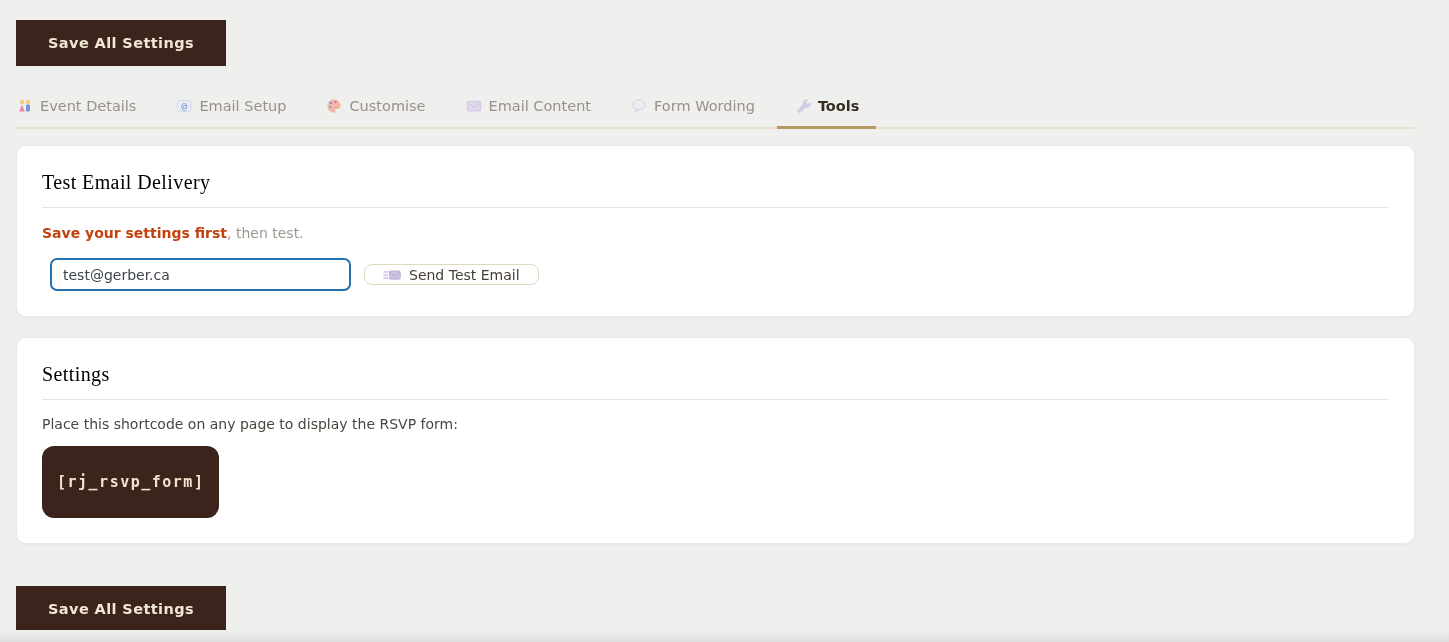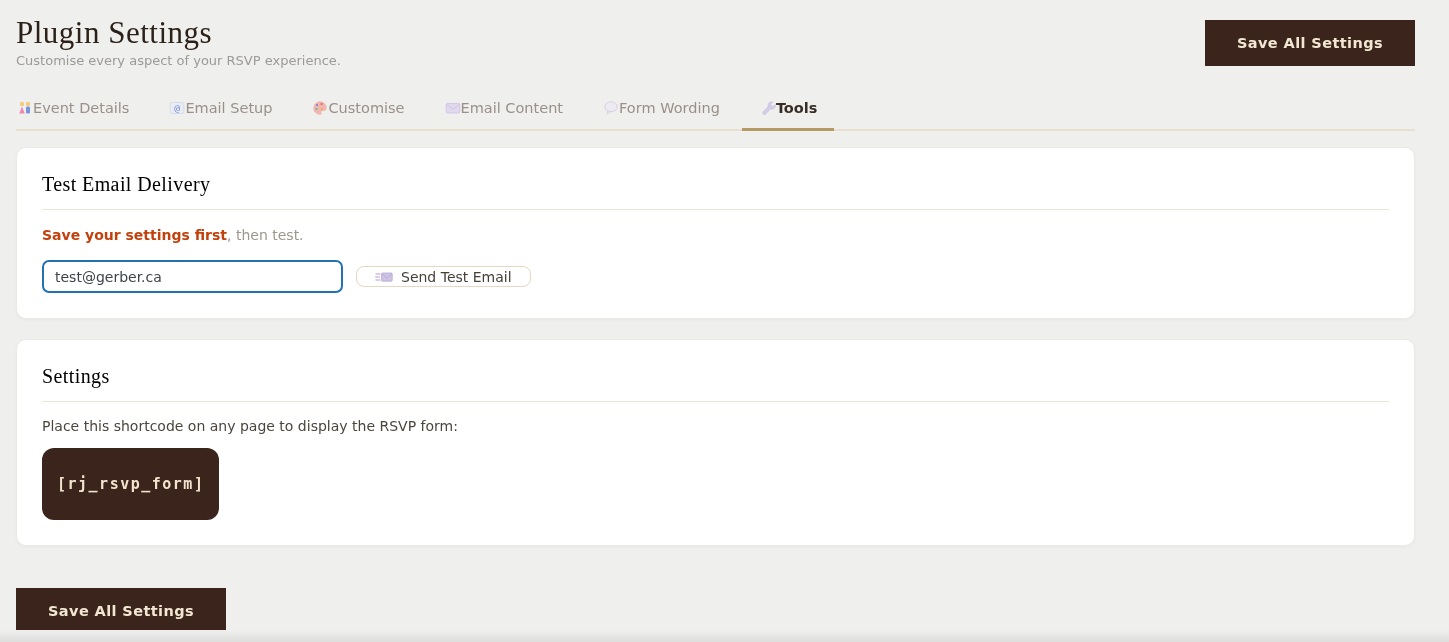--- a/index.html
+++ b/index.html
@@ -42,20 +42,21 @@
   
   .tabs {
     display: flex;
     gap: 38px;
     margin-top: 32px;
     border-bottom: 2px solid #e8dfce;
   }
   .tab {
     display: flex;
     align-items: center;
+    gap: 7px;
     padding: 0 1px 13px 1px;
     font-size: 14.5px;
     color: #9a9089;
     cursor: pointer;
     position: relative;
     white-space: nowrap;
   }
   .tab .ticon { width: 16px; height: 16px; display: inline-block; opacity: 0.8; }
   .tab.active { color: #372d23; font-weight: 600; }
   .tab.active::after {
@@ -93,20 +94,21 @@
     width: 301px;
     height: 33px;
     border: 2px solid #2271b1;
     border-radius: 7px;
     padding: 0 11px;
     font-family: "DejaVu Sans", "Liberation Sans", sans-serif;
     font-size: 14px;
     color: #3c434a;
     background: #fff;
     outline: none;
+    margin-left: 8px;
   }
   .btn-secondary {
     height: 21px;
     display: inline-flex;
     align-items: center;
     gap: 8px;
     background: #fff;
     border: 1px solid #e3d8c3;
     border-radius: 8px;
     padding: 0 18px;
@@ -140,24 +142,20 @@
     background: linear-gradient(#efefee, #dddddc);
     pointer-events: none;
   }
 </style>
 </head>
 <body>
 
 <div class="page">
 
   <div class="header">
-    <div>
-      <h1 class="page-title">Plugin Settings</h1>
-      <div class="page-subtitle">Customise every aspect of your RSVP experience.</div>
-    </div>
     <button class="btn-primary">Save All Settings</button>
   </div>
 
   <div class="tabs">
     <div class="tab">
       <span class="ticon">
         <svg viewBox="0 0 16 16" width="16" height="16">
           <circle cx="5" cy="4" r="2.2" fill="#f4c35f"></circle>
           <circle cx="11" cy="4" r="2.2" fill="#f4c35f"></circle>
           <path d="M2.2 13.5 L5 6.6 L7.8 13.5 Z" fill="#ef6ea0"></path>

